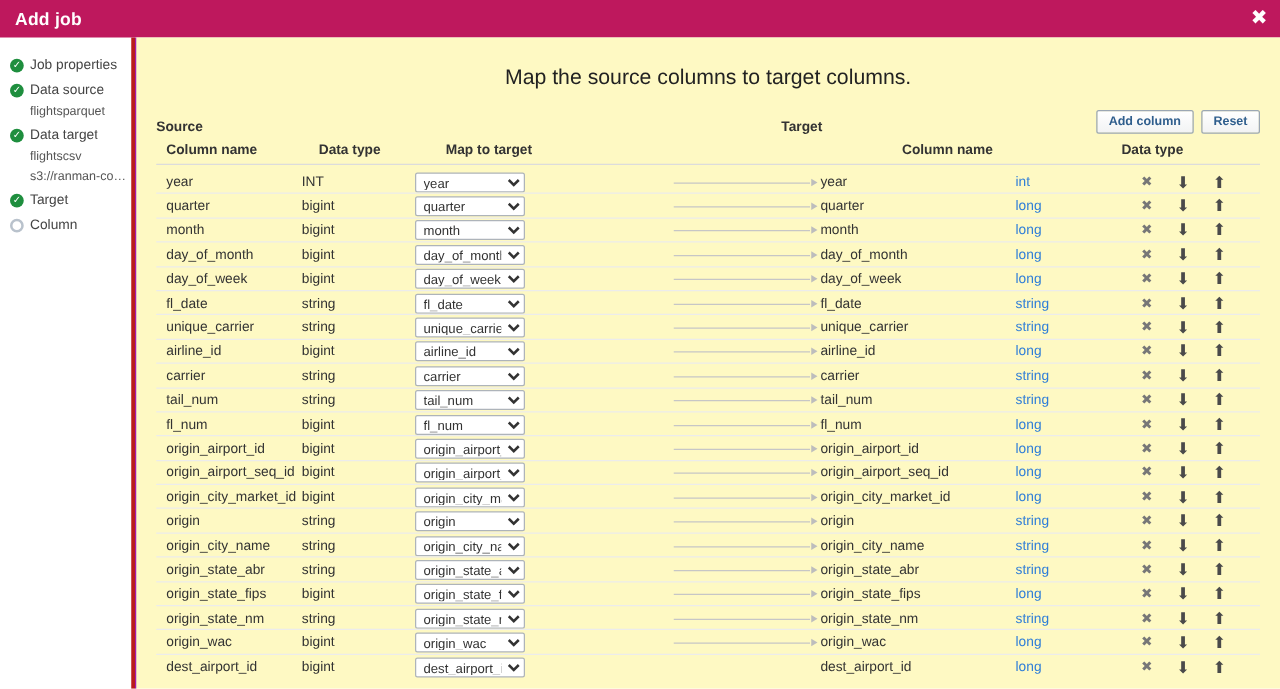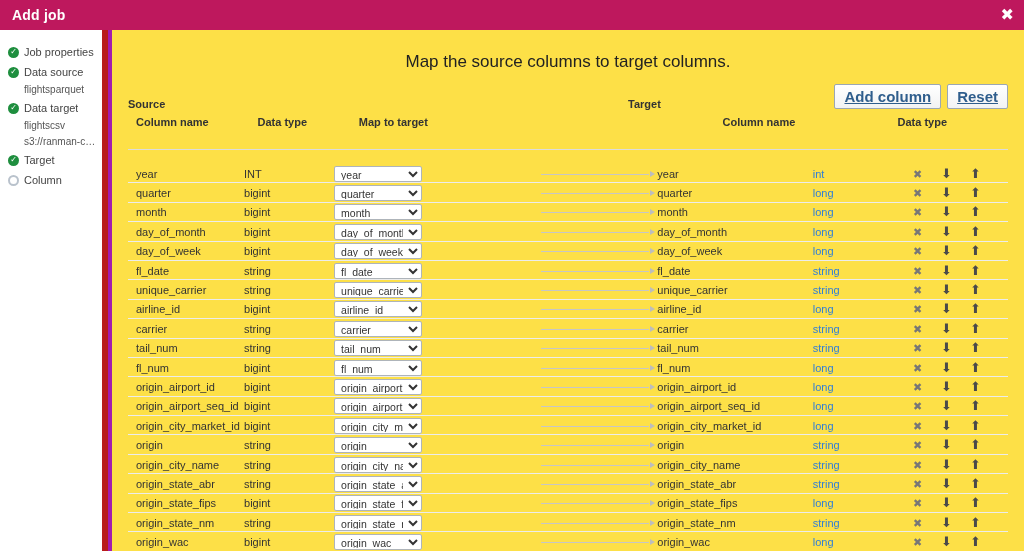--- a/index.html
+++ b/index.html
@@ -43,21 +43,21 @@
   .body {
     display: flex;
     height: 521px;
   }
 
   
   .sidebar {
     width: 108px;
     min-width: 108px;
     background: #ffffff;
-    border-right: 6px solid #b91c1c;
+    border-right: 3px solid #b91c1c;
     padding-top: 12px;
   }
   .step {
     display: flex;
     align-items: center;
     padding: 3px 6px 3px 8px;
     font-size: 11px;
     color: #444;
     line-height: 14px;
   }
@@ -82,22 +82,22 @@
     padding: 1px 4px 1px 24px;
     line-height: 14px;
     white-space: nowrap;
     overflow: hidden;
     text-overflow: ellipsis;
   }
 
   
   .main {
     flex: 1;
-    background: #fde047;
-    border-left: 4px solid #a21caf;
+    background: #fef9c3;
+    border-left: 1px solid #a21caf;
     overflow: hidden;
     position: relative;
   }
   .main-inner {
     padding: 14px 16px 0 16px;
   }
   .page-title {
     text-align: center;
     font-size: 17px;
     color: #222;
@@ -120,36 +120,35 @@
     margin-bottom: 6px;
   }
   .cols-head .src-head { width: 500px; font-weight: bold; margin-top: 12px; }
   .cols-head .tgt-head { flex: 1; font-weight: bold; display:flex; align-items: flex-end; }
   .cols-head .tgt-label { flex: 1; }
   .btns { display: flex; gap: 6px; padding-bottom: 1px; }
   .btn {
     border: 1px solid #9ba7b4;
     background: linear-gradient(#ffffff, #f2f3f4);
     color: #2f5e8d;
-    font-size: 15px;
+    font-size: 10px;
     padding: 3px 9px;
     border-radius: 2px;
     cursor: pointer;
     white-space: nowrap;
-    text-decoration: underline;
   }
 
   .subhead {
     display: flex;
     font-size: 11px;
     font-weight: bold;
     color: #333;
     border-bottom: 1px solid #dcdcdc;
-    padding-bottom: 21px;
-    margin-bottom: 14px;
+    padding-bottom: 5px;
+    margin-bottom: 4px;
   }
   .sub-src-name { width: 140px; padding-left: 8px; }
   .sub-src-type { width: 110px; }
   .sub-src-map  { width: 250px; }
   .sub-gap      { width: 145px; }
   .sub-tgt-name { width: 190px; }
   .sub-tgt-type { width: 120px; }
 
   
   .grid {

